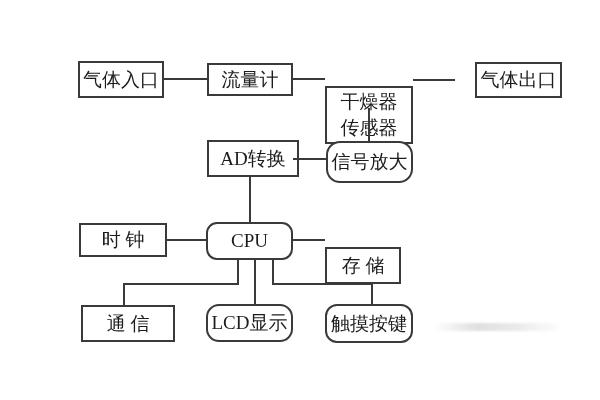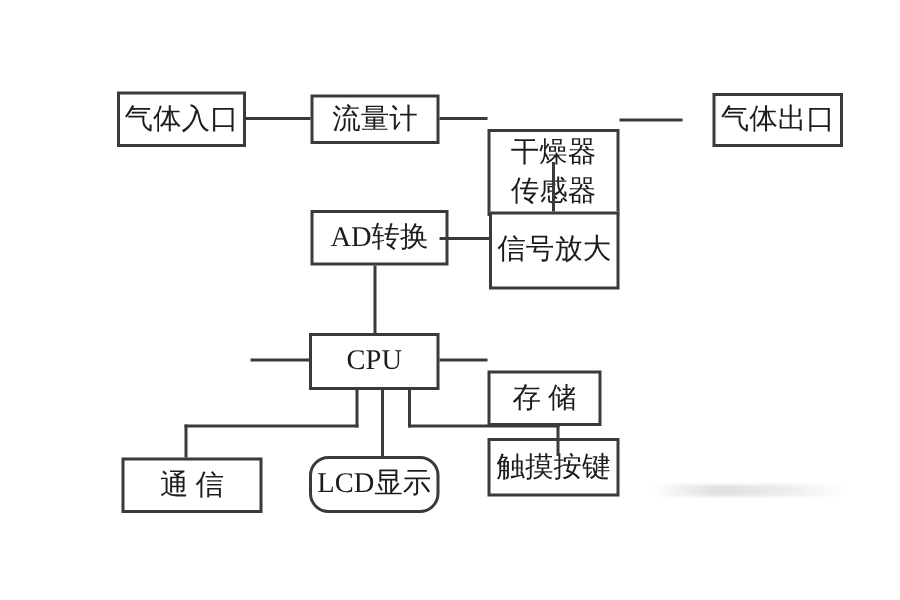--- a/index.html
+++ b/index.html
@@ -30,27 +30,27 @@
   .line{position:absolute;background:var(--line);}
   .h{height:2px;}
   .v{width:2px;}
 
   
   #n-gas-inlet        {left:78px;  top:61px;  width:86px; height:37px;}
   #n-flow-meter       {left:207px; top:63px;  width:86px; height:33px;}
   #n-dryer-sensor     {left:325px; top:50px;  width:88px; height:58px;margin-top:36px;}
   #n-gas-outlet       {left:455px; top:62px;  width:87px; height:36px;margin-left:20px;}
   #n-ad-converter     {left:207px; top:140px; width:92px; height:37px;}
-  #n-signal-amplifier {left:326px; top:141px; width:87px; height:52px;}
+  #n-signal-amplifier {left:326px; top:141px; width:87px; height:42px;border-radius:14px;}
   #n-clock            {left:79px;  top:223px; width:88px; height:34px;}
-  #n-cpu              {left:206px; top:222px; width:87px; height:38px;}
+  #n-cpu              {left:206px; top:222px; width:87px; height:38px;border-radius:11px;}
   #n-storage          {left:325px; top:223px; width:76px; height:37px;margin-top:24px;}
   #n-communication    {left:81px;  top:305px; width:94px; height:37px;}
   #n-lcd-display      {left:206px; top:304px; width:87px; height:38px;border-radius:13px;}
-  #n-touch-keys       {left:325px; top:292px; width:88px; height:39px;}
+  #n-touch-keys       {left:325px; top:304px; width:88px; height:39px;border-radius:12px;}
 
   
   #c-inlet-flow   {left:164px; top:78px;  width:43px;}
   #c-flow-dryer   {left:293px; top:78px;  width:32px;}
   #c-dryer-outlet {left:413px; top:79px;  width:42px;}
   #c-dryer-amp    {left:368px; top:108px; height:33px;}
   #c-ad-amp       {left:293px; top:158px; width:33px;}
   #c-ad-cpu       {left:249px; top:177px; height:45px;}
   #c-clock-cpu    {left:167px; top:239px; width:39px;}
   #c-cpu-storage  {left:293px; top:239px; width:32px;}
@@ -76,20 +76,21 @@
 
 <div class="canvas">
 
   <div class="node" id="n-flow-meter">流量计</div>
   <div class="node" id="n-gas-inlet">气体入口</div>
   <div class="node" id="n-dryer-sensor">干燥器
 传感器</div>
   <div class="node" id="n-gas-outlet">气体出口</div>
   <div class="node" id="n-ad-converter">AD转换</div>
   <div class="node" id="n-signal-amplifier">信号放大</div>
+  <div class="node" id="n-clock">时  钟</div>
   <div class="node" id="n-cpu">CPU</div>
   <div class="node" id="n-storage">存  储</div>
   <div class="node" id="n-communication">通  信</div>
   <div class="node" id="n-lcd-display">LCD显示</div>
   <div class="node" id="n-touch-keys">触摸按键</div>
 
   <div class="line h" id="c-inlet-flow"></div>
   <div class="line h" id="c-flow-dryer"></div>
   <div class="line h" id="c-dryer-outlet"></div>
   <div class="line v" id="c-dryer-amp"></div>

